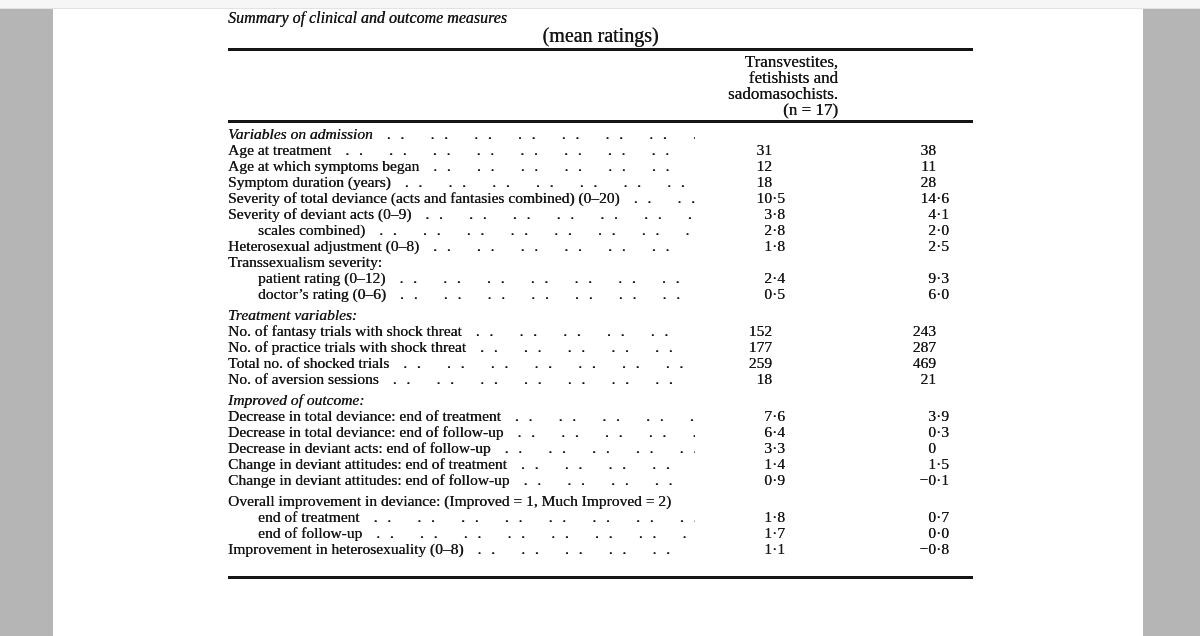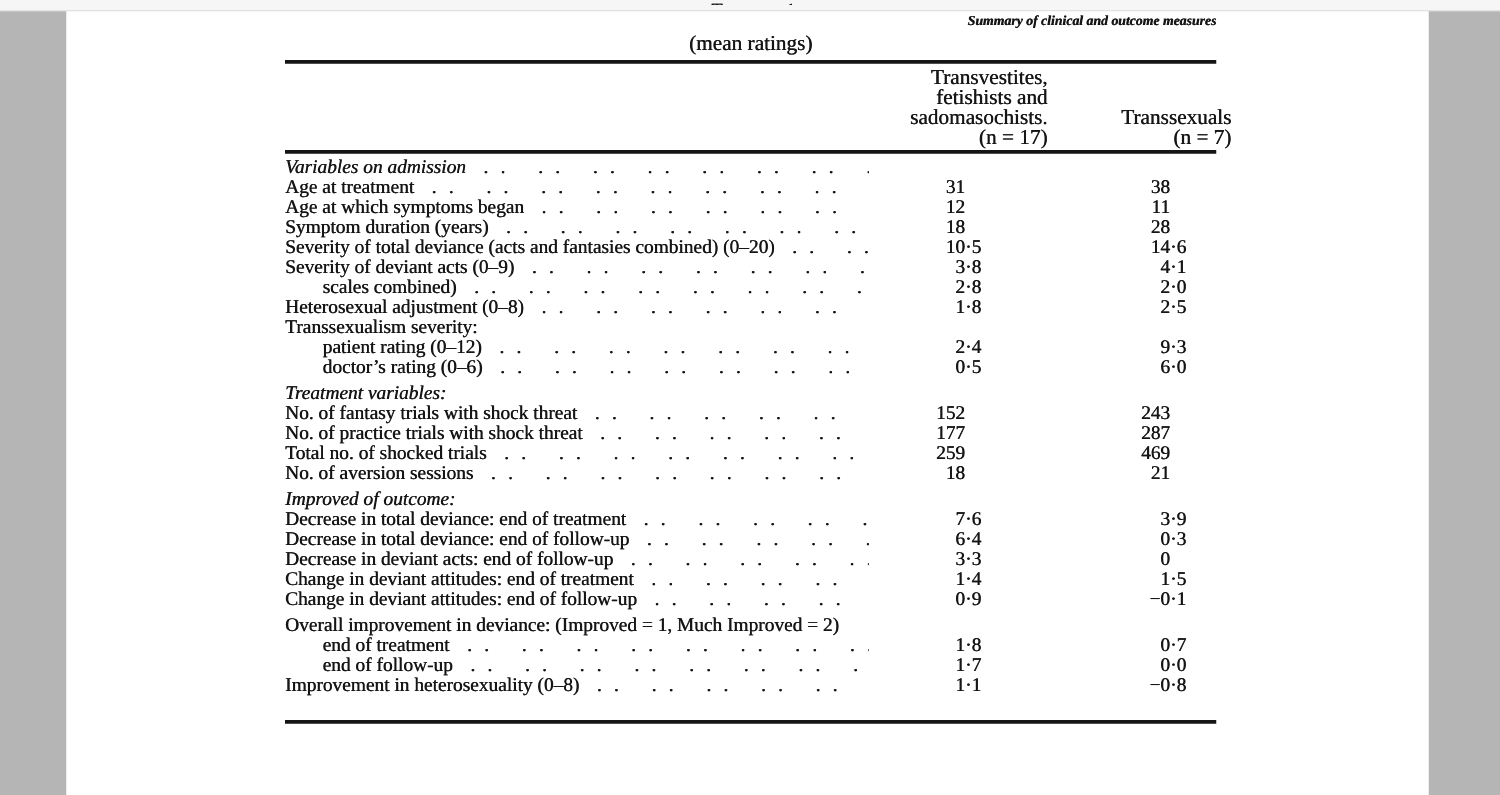--- a/index.html
+++ b/index.html
@@ -28,26 +28,26 @@
   }
   .caption-frag{
     position:absolute;left:328px;top:0;width:96px;height:4px;
     overflow:hidden;text-align:center;
   }
   .caption-frag span{
     display:inline-block;margin-top:-13px;
     font-variant:small-caps;letter-spacing:3px;font-size:15px;
   }
   .title{
-    position:absolute;left:0;top:9px;width:100%;text-align:right;
-    font-style:italic;font-size:11px;line-height:17px;font-weight:bold;
+    position:absolute;left:0;top:9px;width:100%;text-align:left;
+    font-style:italic;font-size:16px;line-height:17px;
   }
   .subtitle{
     position:absolute;left:0;top:26px;width:100%;text-align:center;
-    font-size:17px;line-height:18px;
+    font-size:20px;line-height:18px;
   }
   .rule{position:absolute;left:0;width:745px;height:3px;background:#151515;}
   .rule-top{top:48px;}
   .rule-mid{top:120px;}
   .rule-bottom{top:576px;}
 
   .colhead{
     position:absolute;text-align:right;font-size:17px;line-height:16px;
   }
   .colhead.col1{left:450px;width:160px;top:54px;}
@@ -87,24 +87,20 @@
   <div class="subtitle">(mean ratings)</div>
 
   <div class="rule rule-top"></div>
 
   <div class="colhead col1" id="colhead-1">
       <div>Transvestites,</div>
       <div>fetishists and</div>
       <div>sadomasochists.</div>
       <div>(n = 17)</div>
     </div>
-  <div class="colhead col2" id="colhead-2">
-      <div>Transsexuals</div>
-      <div>(n = 7)</div>
-    </div>
 
   <div class="rule rule-mid"></div>
 
   <div id="rows">
       <div class="row">
         <span class="label italic">Variables on admission</span>
         <span class="leader">. .  . .  . .  . .  . .  . .  . .  . .  . .  . .  . .  . .  . .  . .  . .  . .</span>
       </div>
       <div class="row">
         <span class="label">Age at treatment</span>

